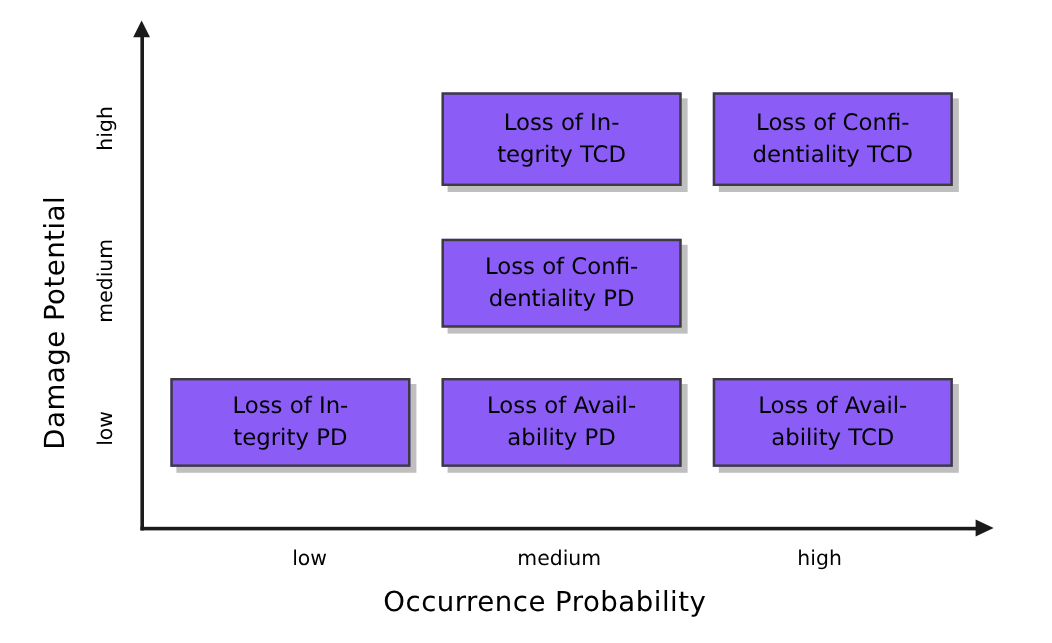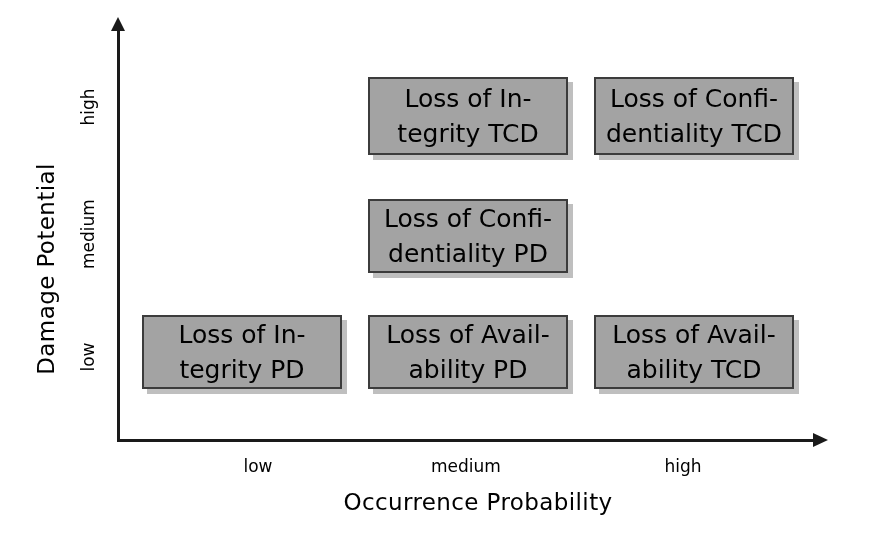--- a/index.html
+++ b/index.html
@@ -65,21 +65,21 @@
     width: 220px;
     text-align: center;
     transform: rotate(-90deg);
     transform-origin: center center;
     font-size: 23px;
     letter-spacing: 0.4px;
     white-space: nowrap;
   }
   #x-axis-title {
     position: absolute;
-    left: 328px;
+    left: 304px;
     top: 489px;
     width: 300px;
     text-align: center;
     font-size: 23px;
     letter-spacing: 0.4px;
     white-space: nowrap;
   }
 
   
   .y-tick {
@@ -104,28 +104,28 @@
     white-space: nowrap;
   }
   #x-tick-low    { left: 188px; }
   #x-tick-medium { left: 396px; }
   #x-tick-high   { left: 613px; }
 
   
   .risk-box {
     position: absolute;
     box-sizing: border-box;
-    background: #a3a3a3;
+    background: #8b5cf6;
     border: 2px solid #3c3c3c;
     box-shadow: 5px 5px 0 0 #bfbfbf;
     display: flex;
     align-items: center;
     justify-content: center;
     text-align: center;
-    font-size: 25px;
+    font-size: 19px;
     line-height: 1.42;
     padding: 0 6px;
   }
   .risk-box .label {
     display: block;
     white-space: pre-line;
   }
 
   
   #box-integrity-tcd       { left: 368px; top: 77px;  width: 200px; height: 78px; }

